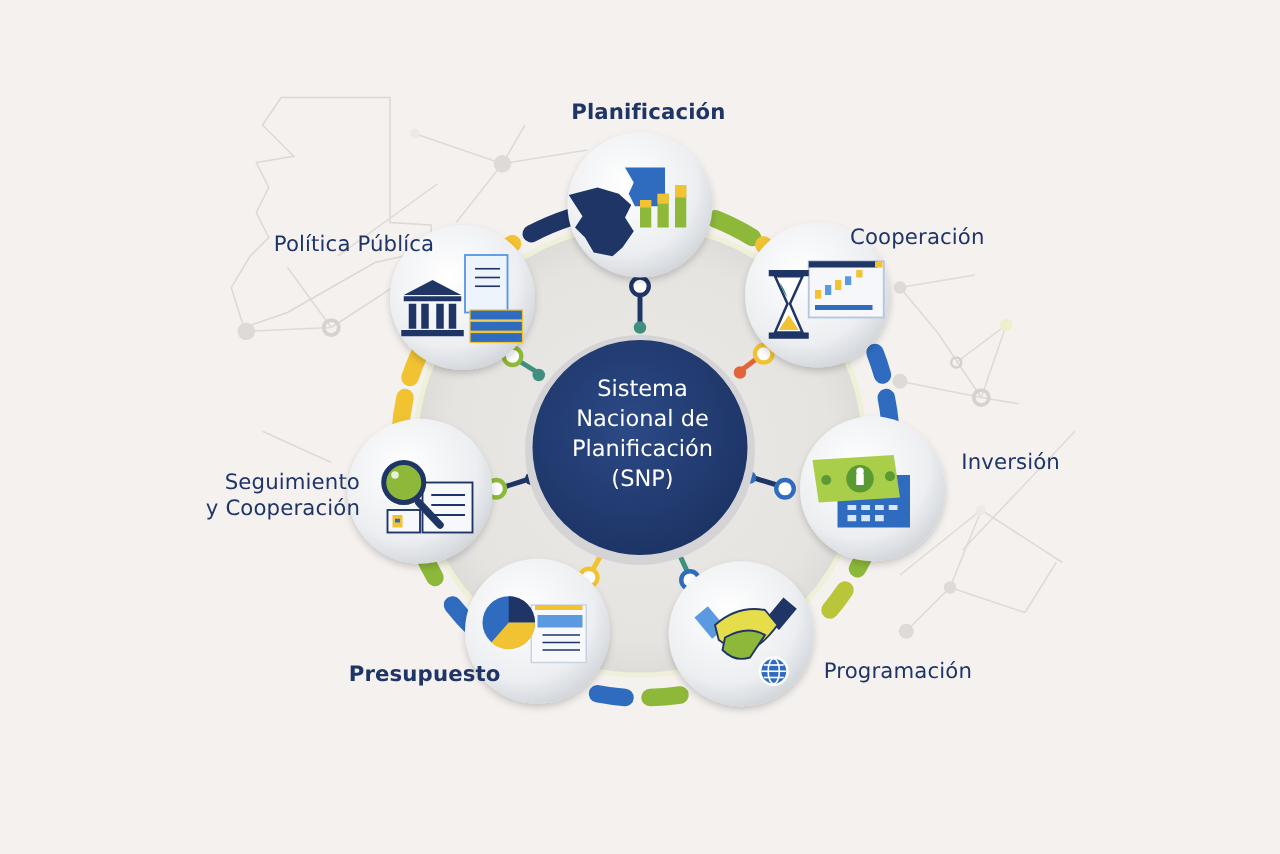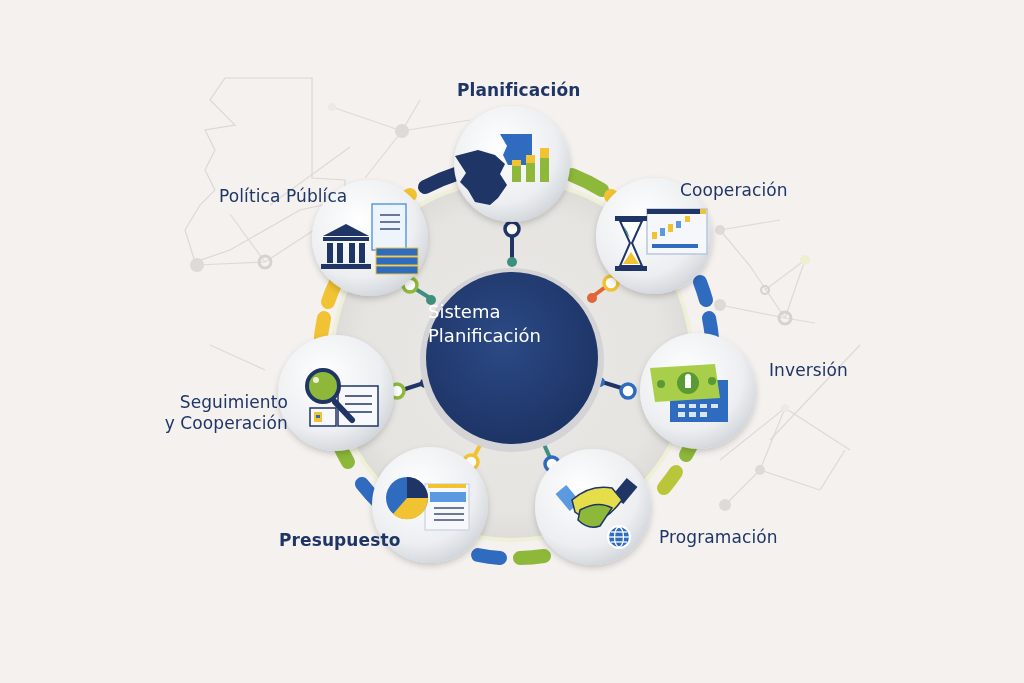--- a/index.html
+++ b/index.html
@@ -12,21 +12,21 @@
     .stage { position: absolute; left: 0; top: 0; width: 1024px; height: 683px; }
     svg.bg { position: absolute; left: 0; top: 0; }
     .label {
       position: absolute; color: #1f3566; font-size: 17px; line-height: 1.25;
       white-space: nowrap; letter-spacing: 0.1px;
     }
     .label.bold { font-weight: bold; font-size: 17px; }
     .label.right { text-align: right; }
     .center-text {
       position: absolute; left: 428px; top: 300px; width: 172px;
-      text-align: left; color: #ffffff; font-size: 18px; line-height: 24px;
+      text-align: center; color: #ffffff; font-size: 18px; line-height: 24px;
     }
   </style>
 </head>
 <body>
 
 <div class="stage">
 
   <svg class="bg" width="1024" height="683" viewBox="0 0 1024 683">
     <defs>
       <radialGradient id="bubble" cx="40%" cy="35%" r="70%">
@@ -268,27 +268,29 @@
       <rect x="327" y="243" width="6" height="20" fill="#1f3566"></rect>
       <rect x="337" y="243" width="6" height="20" fill="#1f3566"></rect>
       <rect x="349" y="243" width="6" height="20" fill="#1f3566"></rect>
       <rect x="359" y="243" width="6" height="20" fill="#1f3566"></rect>
       <rect x="321" y="264" width="50" height="5" fill="#1f3566"></rect>
     </g>
   </svg>
 
   <div class="center-text">
     <div>Sistema</div>
+    <div>Nacional de</div>
     <div>Planificación</div>
+    <div>(SNP)</div>
   </div>
 
   <div class="label bold" style="left:457px; top:80px;">Planificación</div>
   <div class="label" style="left:680px; top:180px;">Cooperación</div>
   <div class="label" style="left:769px; top:360px;">Inversión</div>
   <div class="label" style="left:659px; top:527px;">Programación</div>
   <div class="label" style="left:279px; top:530px;font-weight:bold;">Presupuesto</div>
-  <div class="label right" style="left:160px; top:392px; width:128px;">
+  <div class="label right" style="left:160px; top:376px; width:128px;">
     <div>Seguimiento</div>
     <div>y Cooperación</div>
   </div>
   <div class="label" style="left:219px; top:186px;">Política Públíca</div>
 
 </div>
 
 </body></html>

